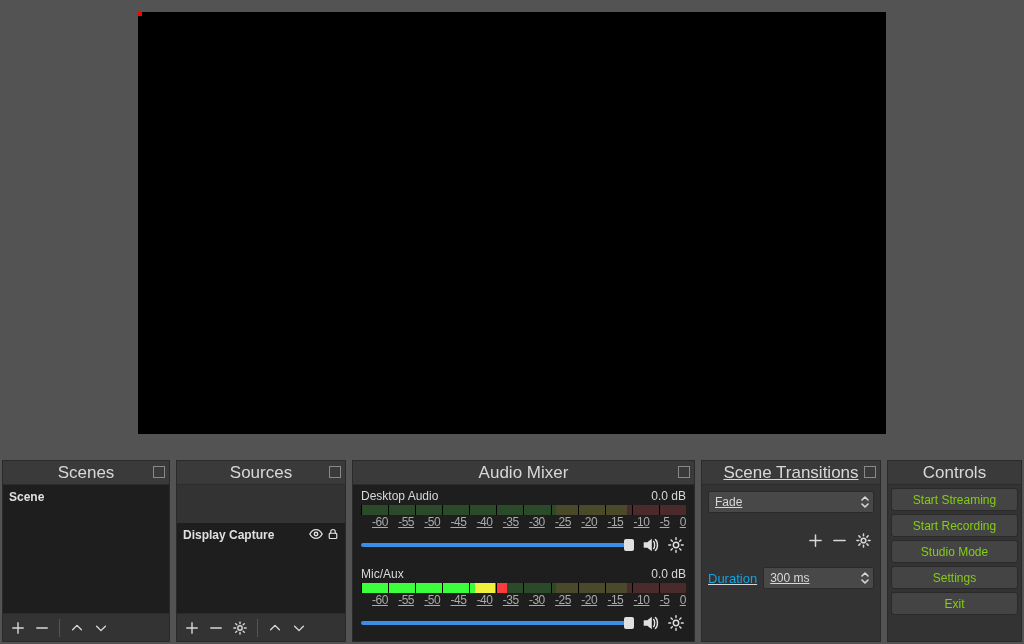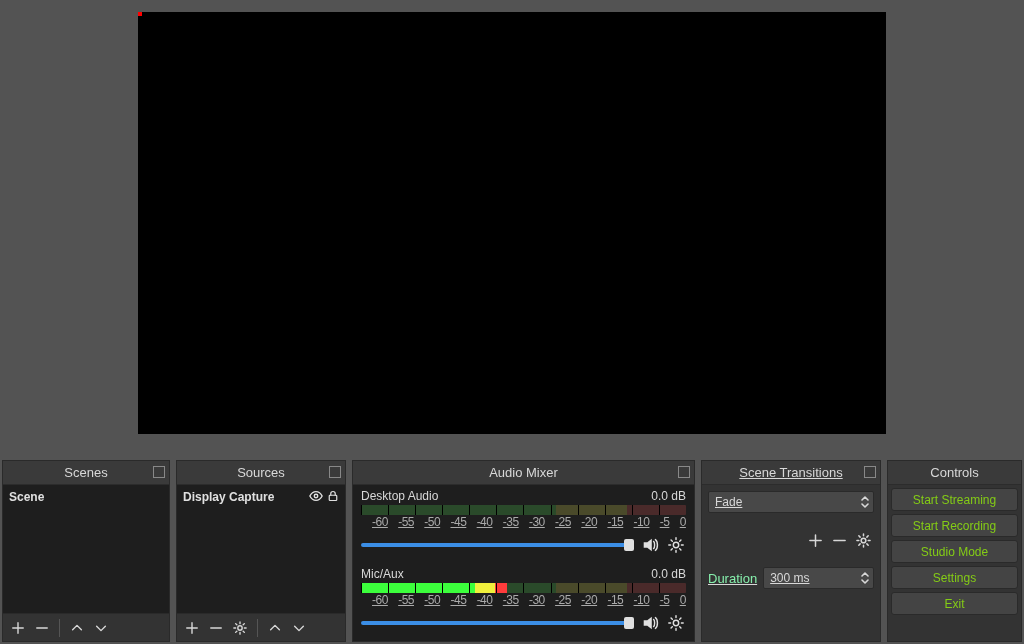--- a/index.html
+++ b/index.html
@@ -5,27 +5,27 @@
 * { margin: 0; padding: 0; box-sizing: border-box; font-family: "Segoe UI", Tahoma, sans-serif; font-size: 12px; }
 body { background: #535353; color: #d8d8d8; width: 1024px; height: 644px; overflow: hidden; display: flex; flex-direction: column; }
 
 .preview-area { height: 466px; display: flex; align-items: flex-start; justify-content: center; padding: 12px 0 14px; }
 .preview-canvas { width: 748px; height: 422px; background: #000; position: relative; }
 .preview-canvas .redpx { position: absolute; top: 0; left: 0; width: 4px; height: 4px; background: #ff0000; }
 
 .dock-row { flex: 1; display: flex; gap: 6px; padding: 0 2px 2px; }
 .dock { background: #333333; display: flex; flex-direction: column; border: 1px solid #2a2a2a; }
 .dock.scenes   { width: 168px; }
-.dock.sources  { width: 170px; }
+.dock.sources  { width: 170px; gap: 38px; }
 .dock.mixer    { width: 343px; }
 .dock.trans    { width: 180px; text-decoration: underline; }
 .dock.controls { flex: 1; }
 
 .dock-titlebar { height: 24px; background: #3a3a3a; display: flex; align-items: center; justify-content: center; position: relative; border-bottom: 1px solid #2c2c2c; }
-.dock-titlebar span { color: #d8d8d8; font-size: 13px; }
+.dock-titlebar span { color: #d8d8d8; font-size: 17px; }
 .dock-detach   { position: absolute; right: 4px; top: 5px; width: 12px; height: 12px; border: 1px solid #888; background: #3a3a3a; }
 .dock-body { flex: 1; background: #1e1e1e; display: flex; flex-direction: column; overflow: hidden; }
 
 .list-item { height: 24px; display: flex; align-items: center; padding: 0 6px; color: #e0e0e0; font-size: 13px; background: #1e1e1e; justify-content: space-between;}
 .list-item .label {flex:1;font-weight:bold;}
 .list-item .right-icons { display:flex; gap:4px; align-items:center; }
 
 .toolbar { height: 28px; background: #333; display: flex; align-items: center; padding: 0 4px; gap: 2px; border-top: 1px solid #2a2a2a; }
 .tbtn { width: 22px; height: 22px; display: flex; align-items: center; justify-content: center; color: #d8d8d8; }
 .tbtn svg { width: 14px; height: 14px; }
@@ -51,21 +51,21 @@
 
 
 .trans-body { padding:6px; background:#333; gap:12px;}
 .combo { height:22px; background:#484848; border:1px solid #2a2a2a; display:flex; align-items:center; padding:0 6px; color:#d8d8d8; font-size:13px; position:relative; border-radius:2px;}
 .combo .spin { position:absolute; right:2px; top:2px; bottom:2px; width:12px; display:flex; flex-direction:column; }
 .combo .spin div{flex:1; display:flex;align-items:center;justify-content:center;}
 .trans-btn-row { display:flex; justify-content:flex-end; gap:2px; margin:4px 0;}
 .trans-btn { width:22px; height:22px; display:flex; align-items:center; justify-content:center; color:#d8d8d8;}
 .trans-btn svg{width:15px;height:15px;}
 .dur-row { display:flex; align-items:center; gap:6px;}
-.dur-row label{font-size:13px; color:#86efac;}
+.dur-row label{font-size:13px; color:#0ea5e9;}
 .dur-row .combo{flex:1;}
 
 
 .controls-body{gap:3px; padding:3px; background:#333;}
 .cbtn{ height:23px; background:#444; border:1px solid #2a2a2a; display:flex; align-items:center; justify-content:center; color:#84cc16; font-size:13px; border-radius:3px;}
 
 svg { stroke: currentColor; fill: none; stroke-width: 1.6; stroke-linecap: round; stroke-linejoin: round; }
 </style>
 </head>
 <body>

